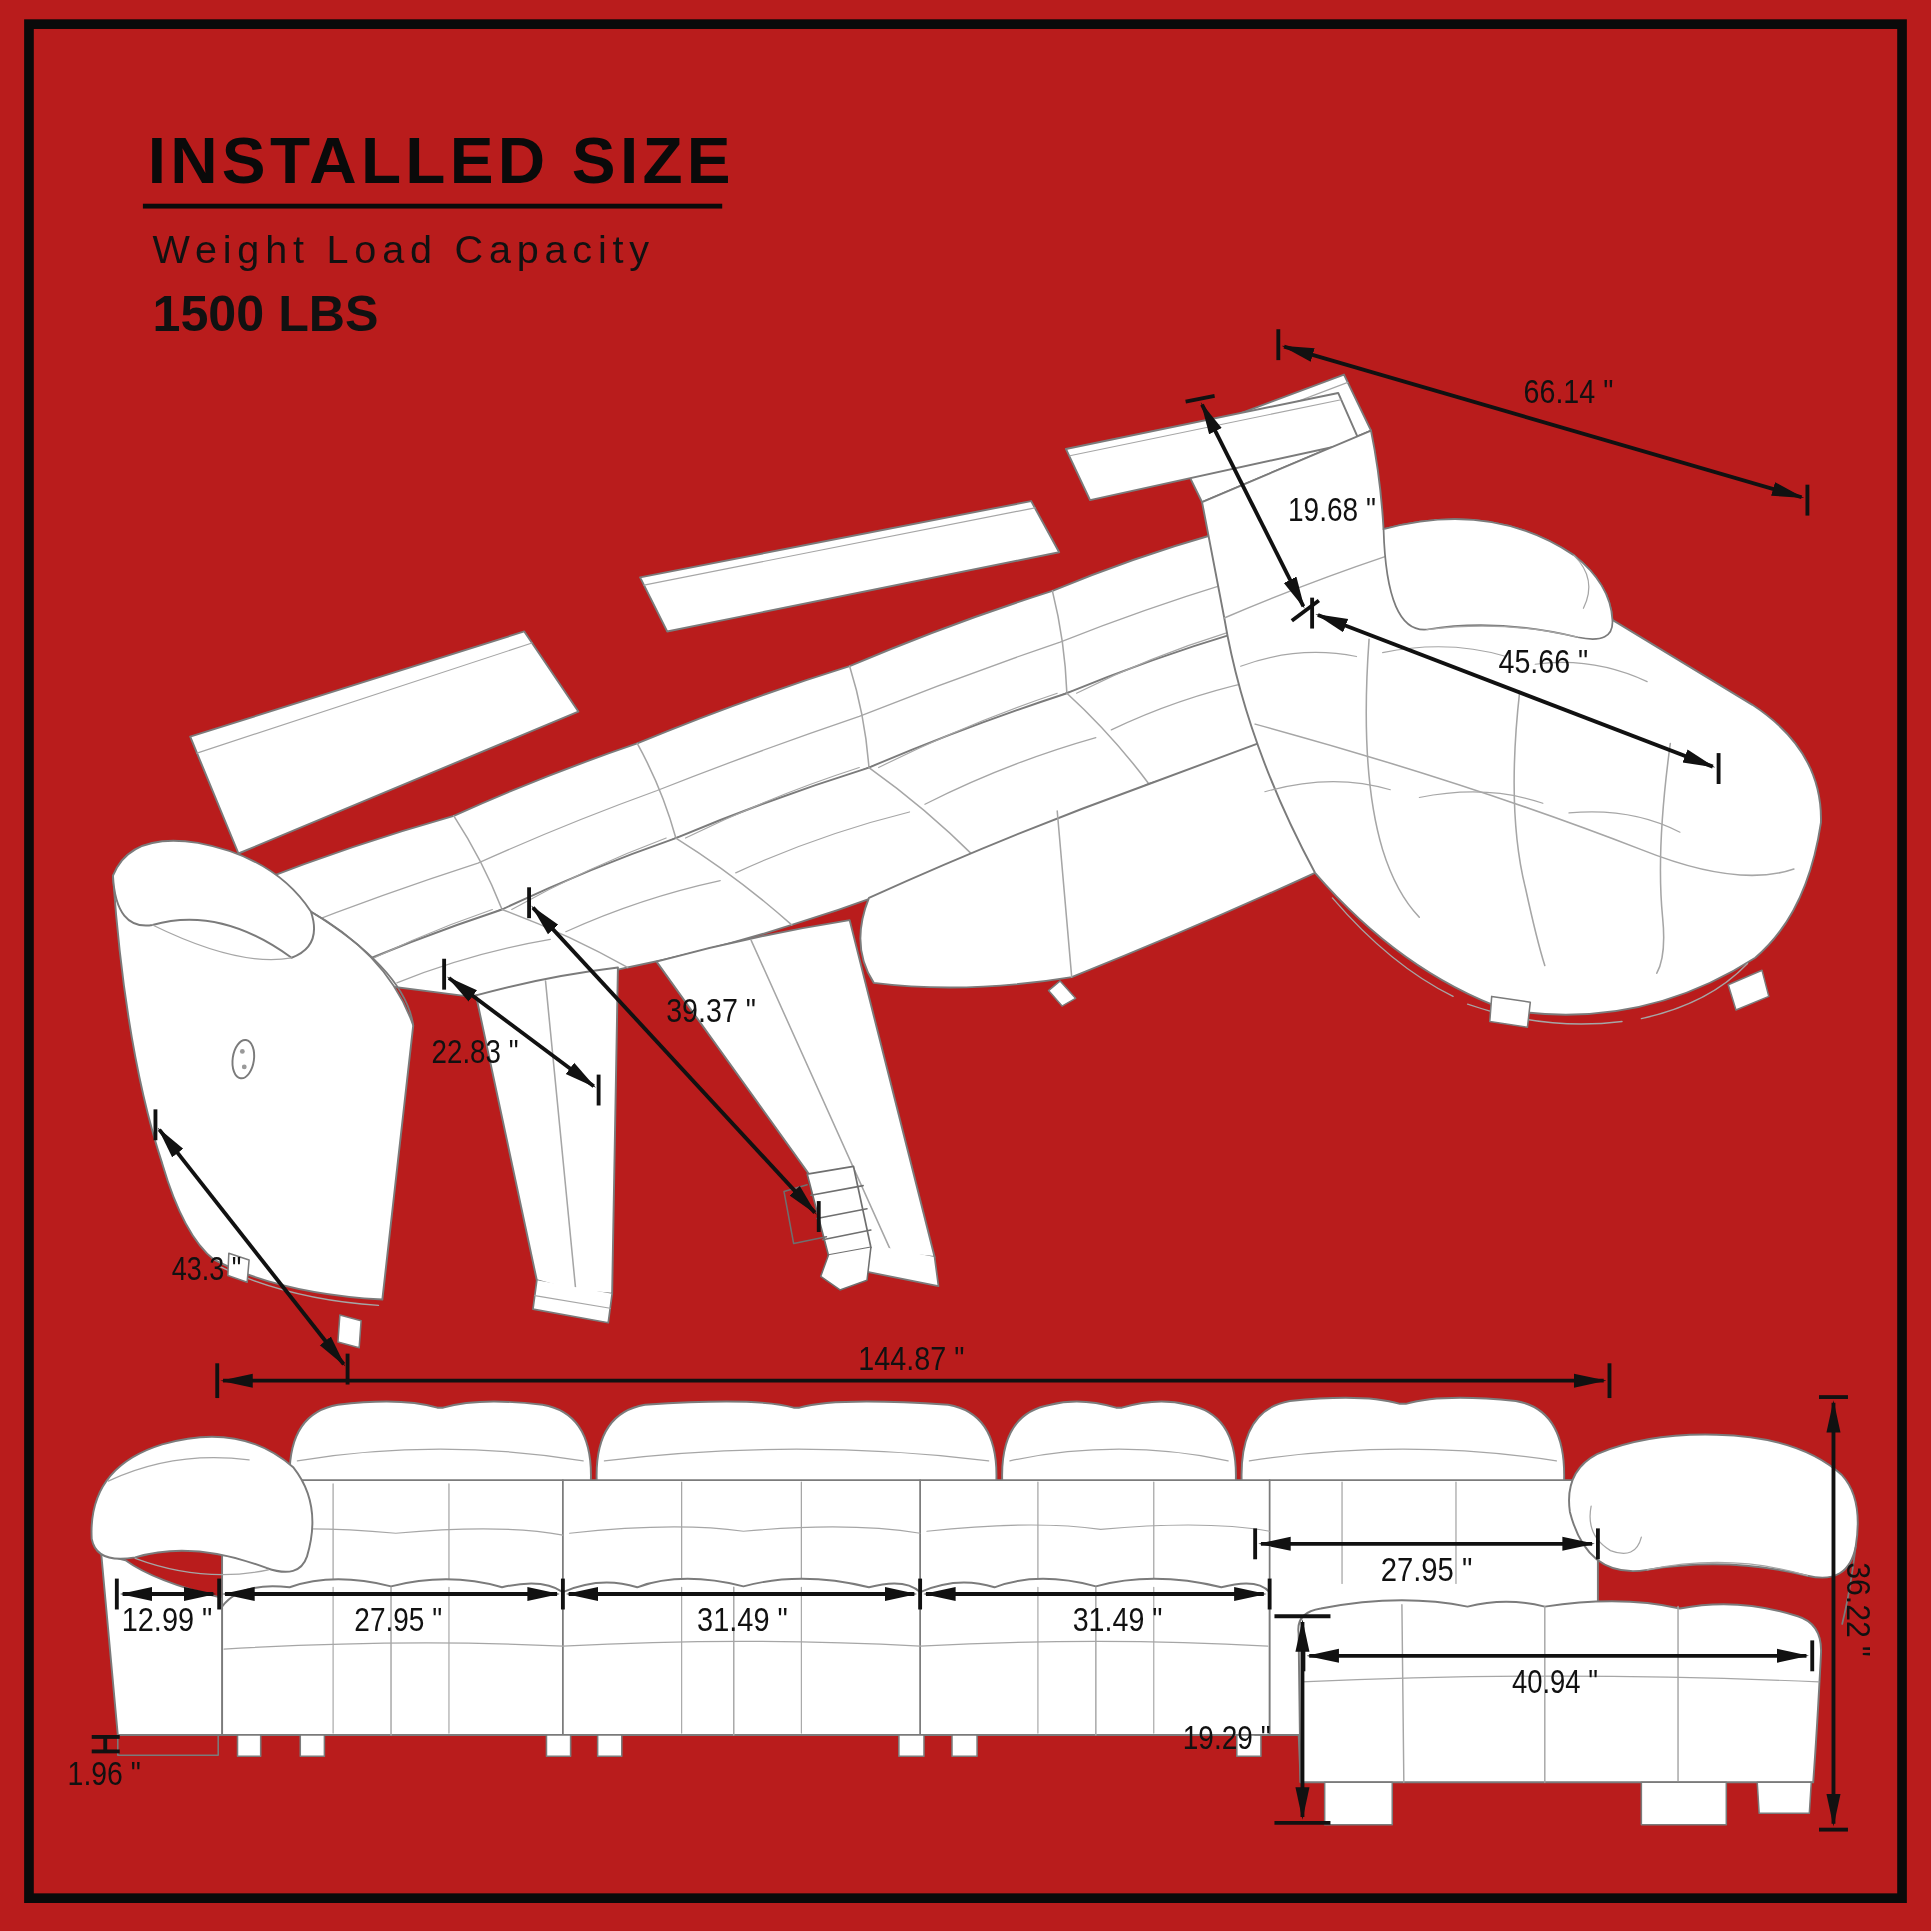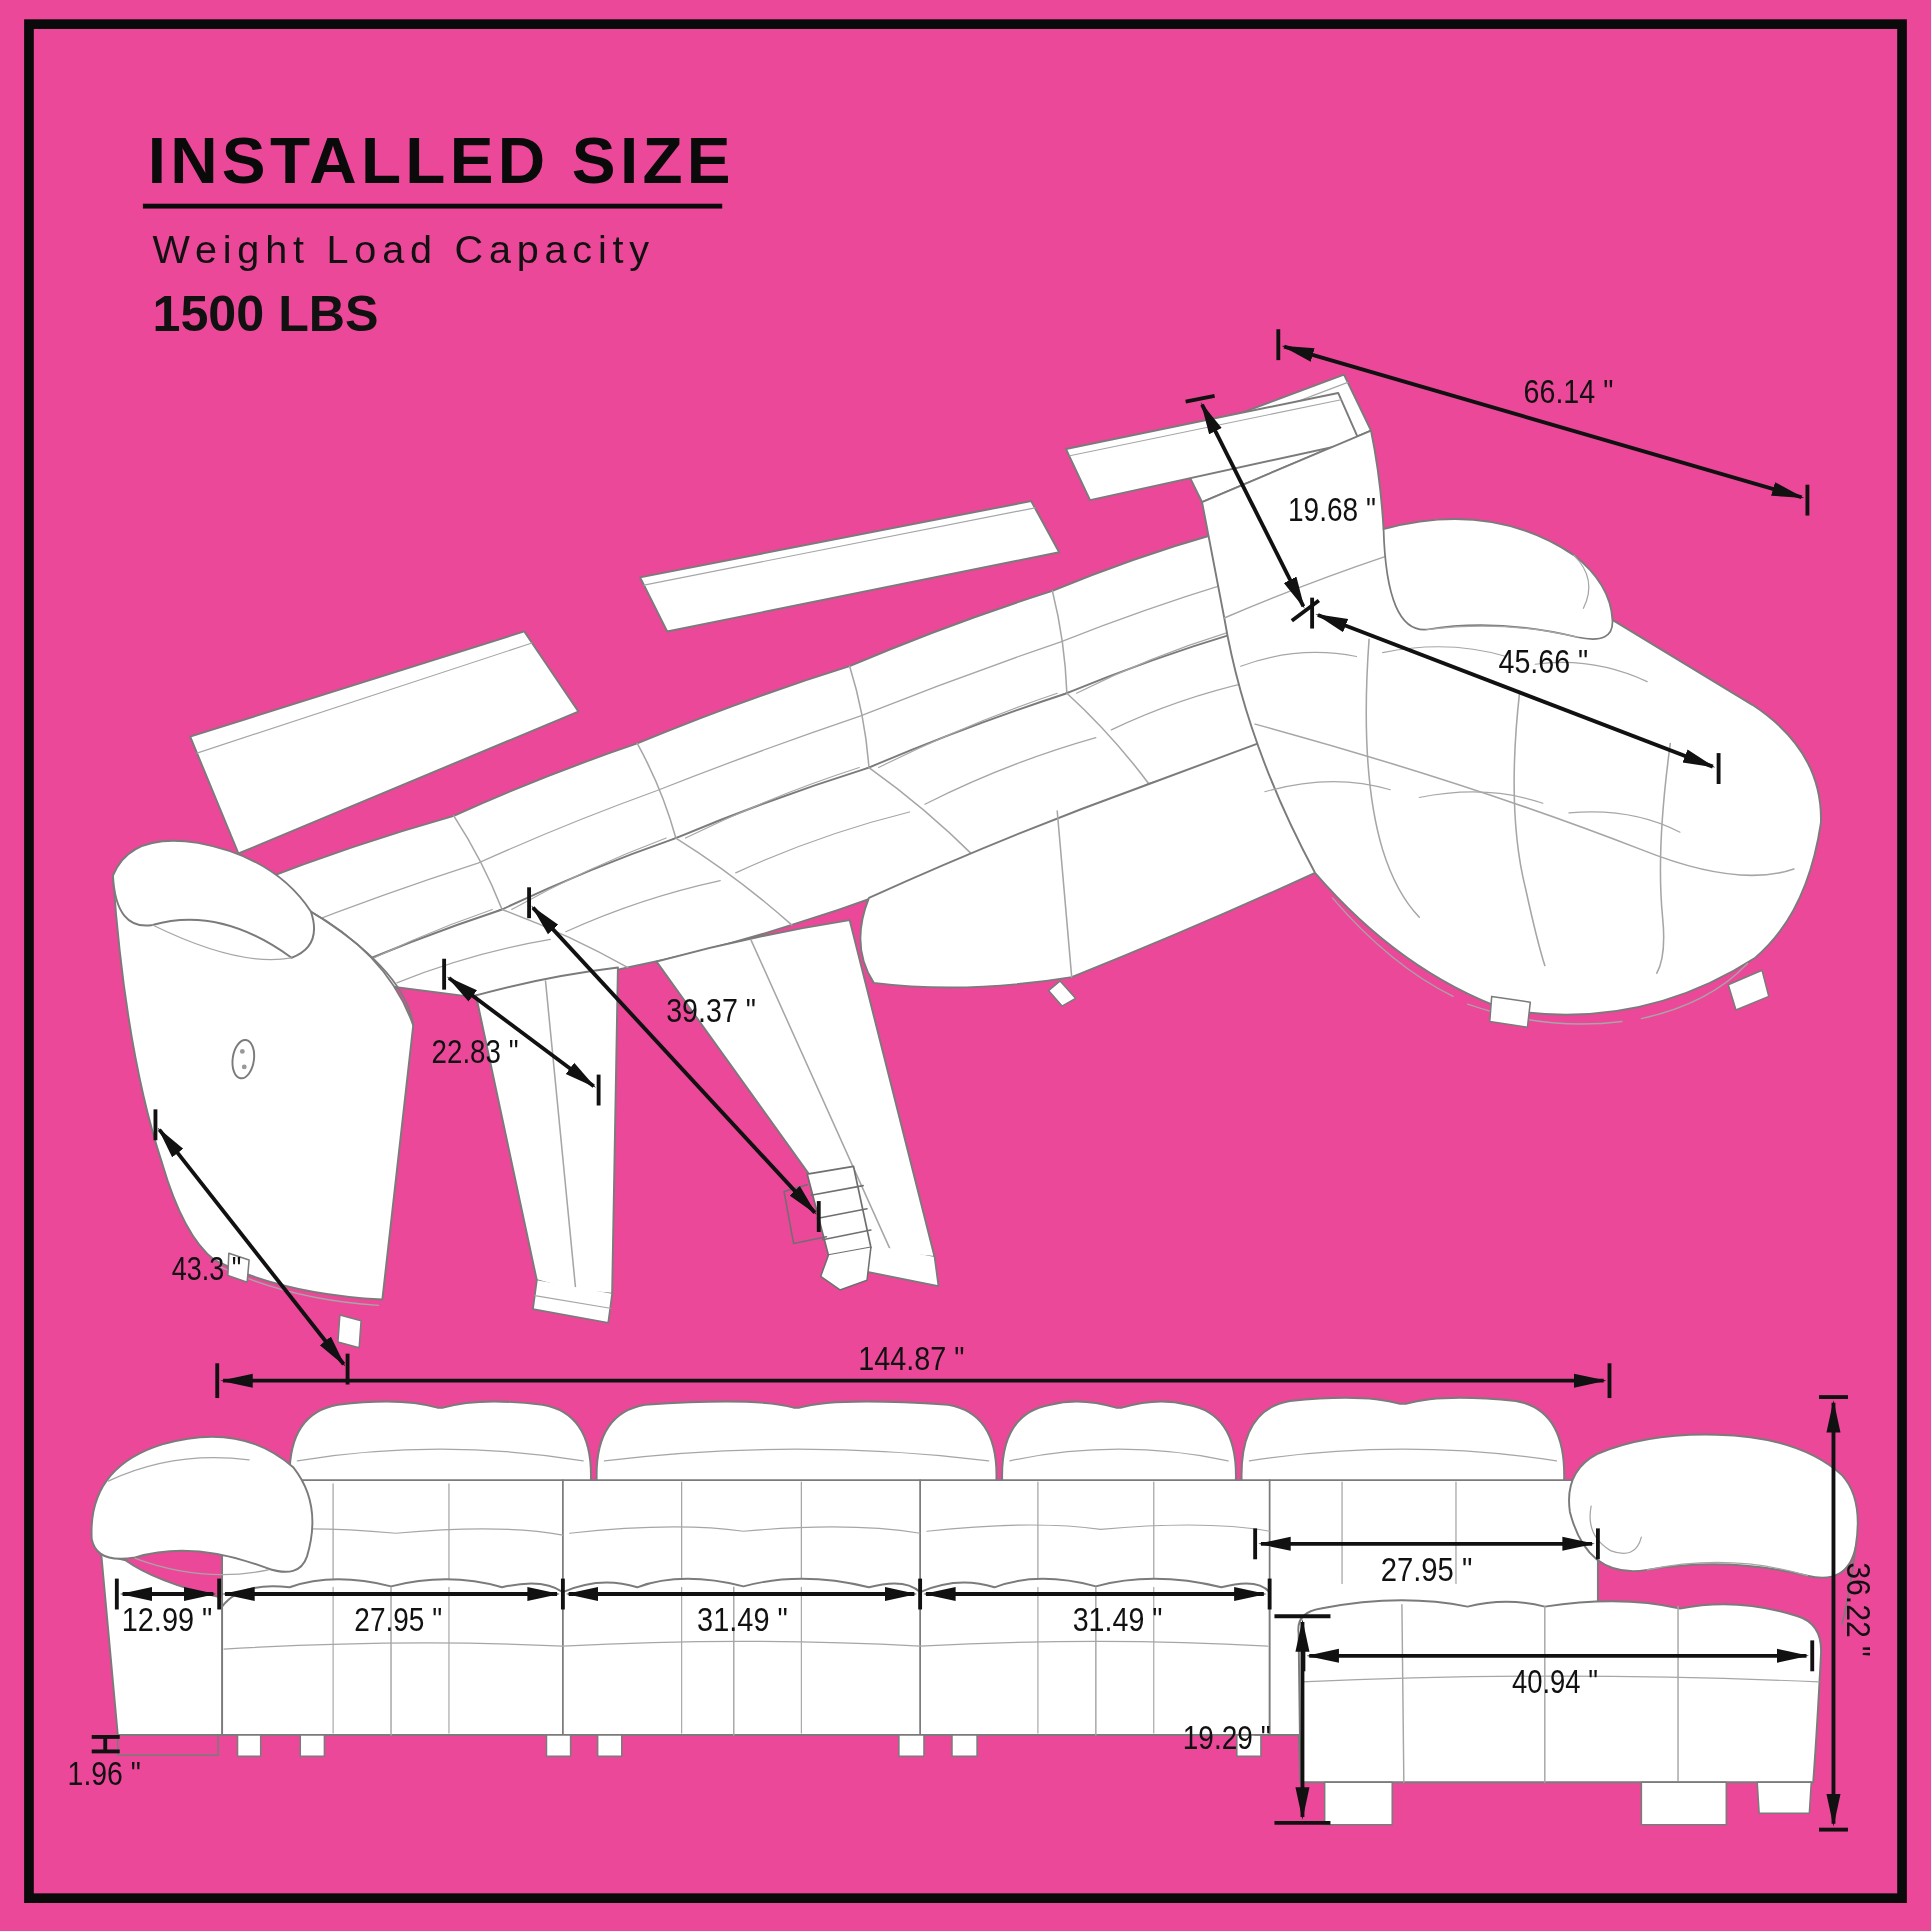--- a/index.html
+++ b/index.html
@@ -1,16 +1,16 @@
 <!DOCTYPE html>
 <html><head>
 <meta charset="utf-8">
 <style>
   html,body{margin:0;padding:0;background:#ffffff;}
-  #page{position:relative;width:1931px;height:1931px;background:#ec4899;overflow:hidden;
+  #page{position:relative;width:1931px;height:1931px;background:#b91c1c;overflow:hidden;
         font-family:"Liberation Sans", sans-serif;}
   svg{position:absolute;left:0;top:0;}
   .dimtxt{font-size:35px;fill:#111;font-family:"Liberation Sans", sans-serif;}
 </style>
 </head>
 <body>
 <div id="page">
 <svg width="1931" height="1931" viewBox="0 0 2000 2000">
   <defs>
     <marker id="ah" viewBox="0 0 12 12" refX="11" refY="6" markerWidth="8.4" markerHeight="8.4" orient="auto-start-reverse">

